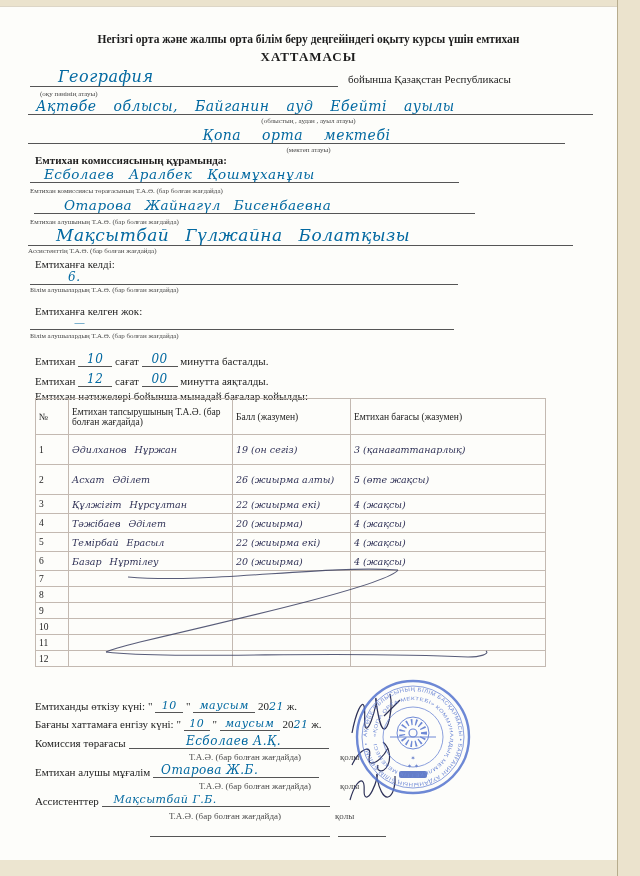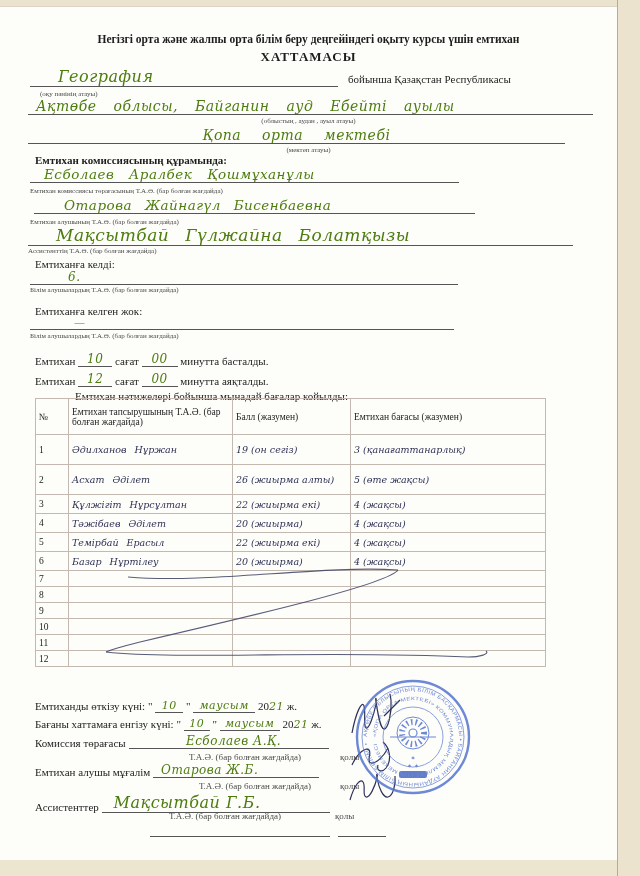--- a/index.html
+++ b/index.html
@@ -29,21 +29,21 @@
   .center{text-align:center;}
   .title1{left:0;top:26px;width:617px;text-align:center;font-weight:bold;font-size:11.5px;}
   .title2{left:0;top:42px;width:617px;text-align:center;font-weight:bold;font-size:13px;letter-spacing:1px;}
   .caption{font-size:7px;color:#4a4a4a;}
   .blank{
     display:inline-block;border-bottom:1px solid #555;
     vertical-align:bottom;
   }
   .hw{
     font-family:"DejaVu Serif",serif;font-style:italic;
-    color:#4d7c0f;letter-spacing:0.5px;
+    color:#0369a1;letter-spacing:0.5px;
   }
   
   table.results{
     border-collapse:collapse;table-layout:fixed;
     width:510px;
   }
   table.results th,table.results td{
     border:1px solid #c3b9b1;
     padding:1px 3px;overflow:hidden;white-space:nowrap;
   }
@@ -123,21 +123,21 @@
     <span class="blank hw center" style="width:36px;font-size:12px;">00</span>
     <span>минутта басталды.</span>
   </div>
   <div class="abs printed" style="left:35px;top:365px;">
     <span>Емтихан</span>
     <span class="blank hw center" style="width:34px;font-size:12px;">12</span>
     <span>сағат</span>
     <span class="blank hw center" style="width:36px;font-size:12px;">00</span>
     <span>минутта аяқталды.</span>
   </div>
-  <div class="abs printed" style="left:35px;top:383px;margin-left:40px;">Емтихан нәтижелері бойынша мынадай бағалар койылды:</div>
+  <div class="abs printed" style="left:35px;top:383px;">Емтихан нәтижелері бойынша мынадай бағалар койылды:</div>
 
   <table class="results abs" style="left:35px;top:391px;">
     <colgroup>
       <col style="width:33px">
         <col style="width:164px">
         <col style="width:118px">
         <col style="width:195px">
     </colgroup>
     <thead>
       <tr>
@@ -249,21 +249,21 @@
 
   <div class="abs printed" style="left:35px;top:756px;">
     <span>Емтихан алушы мұғалім</span>
     <span class="blank hw" style="width:158px;padding-left:8px;font-size:12px;">Отарова  Ж.Б.</span>
   </div>
   <div class="abs caption" style="left:160px;top:774px;width:190px;text-align:center;font-size:9px;">Т.А.Ә. (бар болған жағдайда)</div>
   <div class="abs caption" style="left:340px;top:774px;font-size:9px;">қолы</div>
 
   <div class="abs printed" style="left:35px;top:786px;">
     <span>Ассистенттер</span>
-    <span class="blank hw" style="width:216px;padding-left:12px;font-size:16px;">Мақсытбай  Г.Б.</span>
+    <span class="blank hw" style="width:216px;padding-left:12px;font-size:11px;">Мақсытбай  Г.Б.</span>
   </div>
   <div class="abs caption" style="left:130px;top:804px;width:190px;text-align:center;font-size:9px;">Т.А.Ә. (бар болған жағдайда)</div>
   <div class="abs caption" style="left:335px;top:804px;font-size:9px;">қолы</div>
 
   <div class="abs" style="left:150px;top:812px;"><span class="blank" style="width:180px;height:10px;"></span></div>
   <div class="abs" style="left:338px;top:812px;"><span class="blank" style="width:48px;height:10px;"></span></div>
   <div class="abs caption" style="left:120px;top:870px;width:300px;text-align:right;font-size:9px;">Т.А.Ә. (бар болған жағдайда) қолы</div>
 
 </div>
 

